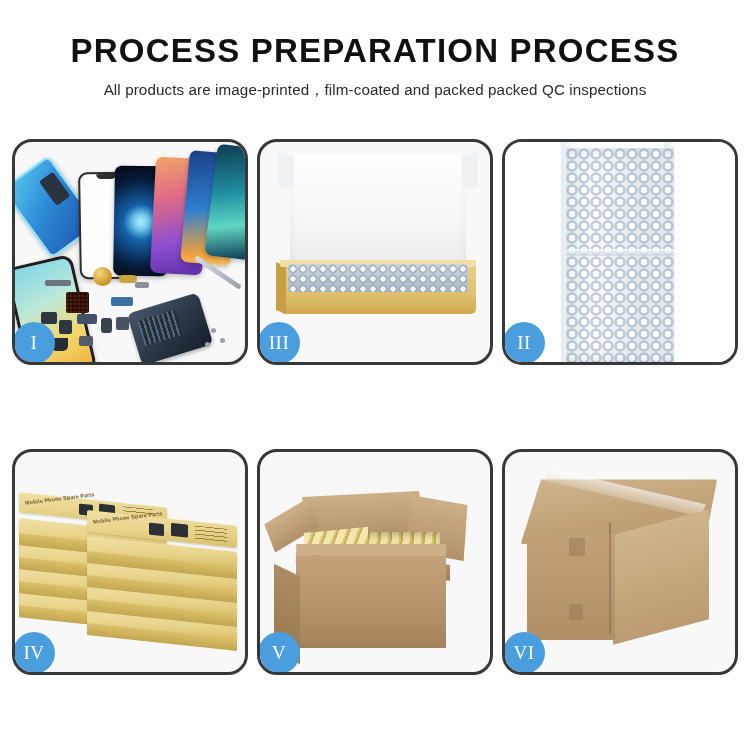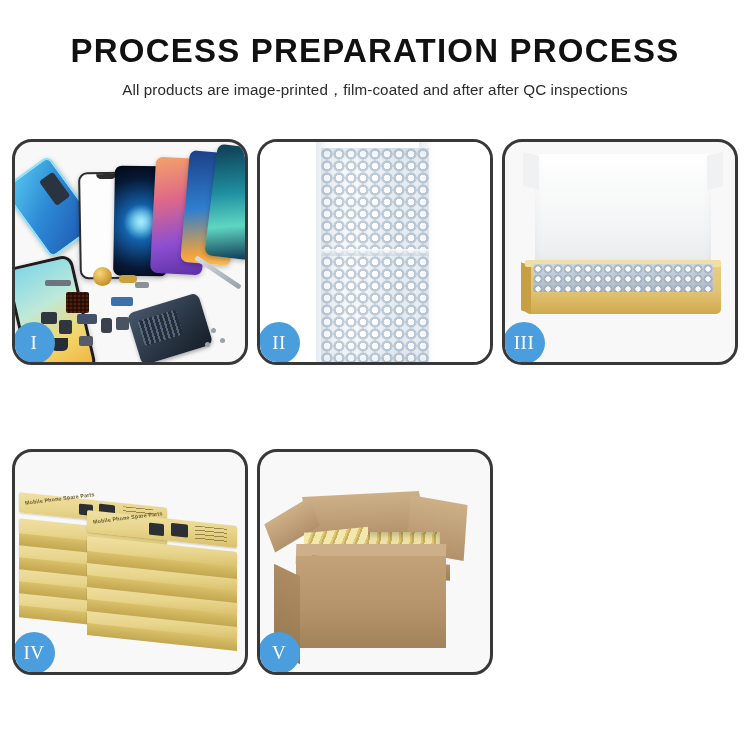--- a/index.html
+++ b/index.html
@@ -291,21 +291,21 @@
     position:absolute;left:104px;top:70px;width:2px;height:112px;
     background:rgba(120,95,62,.45);
   }
   .tab{ position:absolute;background:rgba(150,122,86,.55);border-radius:1px; }
 </style>
 </head>
 <body>
 
 <div class="header">
   <div class="title">PROCESS PREPARATION PROCESS</div>
-  <div class="subtitle">All products are image-printed，film-coated and after after QC inspections</div>
+  <div class="subtitle">All products are image-printed，film-coated and packed packed QC inspections</div>
 </div>
 
 <div class="grid">
 
   <div class="panel">
     <div class="scene">
       <div class="ph adh"></div>
       <div class="ph glass"></div>
       <div class="ph dark"></div>
       <div class="ph grad"></div>
@@ -330,37 +330,37 @@
       <div class="tweez"></div>
       <div class="screw" style="left:196px;top:186px"></div>
       <div class="screw" style="left:205px;top:196px"></div>
       <div class="screw" style="left:190px;top:200px"></div>
     </div>
     <div class="badge">I</div>
   </div>
 
   <div class="panel">
     <div class="scene">
-      <div class="wrapbg"></div>
-      <div class="wrapedge" style="left:56px"></div>
-      <div class="wrapedge" style="right:56px"></div>
-      <div class="bubblestrip"></div>
-    </div>
-    <div class="badge">II</div>
-  </div>
-
-  <div class="panel">
-    <div class="scene">
       <div class="lid3"></div>
       <div class="tray3"></div>
       <div class="tray3side"></div>
       <div class="tray3lip"></div>
       <div class="tray3inner"></div>
     </div>
     <div class="badge">III</div>
+  </div>
+
+  <div class="panel">
+    <div class="scene">
+      <div class="wrapbg"></div>
+      <div class="wrapedge" style="left:56px"></div>
+      <div class="wrapedge" style="right:56px"></div>
+      <div class="bubblestrip"></div>
+    </div>
+    <div class="badge">II</div>
   </div>
 
   <div class="panel">
     <div class="scene">
       <div class="stack">
         <div class="ybox" style="left:0;top:128px;width:148px;height:16px;transform:skewY(6deg);">
             <i class="side"></i>
           </div>
         <div class="ybox" style="left:0;top:104px;width:148px;height:16px;transform:skewY(6deg);">
             <i class="side"></i>
@@ -409,14 +409,26 @@
       <div class="c5goods"></div>
       <div class="c5goods2"></div>
       <div class="c5top"></div>
       <div class="c5frontflap"></div>
       <div class="c5body"></div>
       <div class="c5left"></div>
     </div>
     <div class="badge">V</div>
   </div>
 
+  <div class="panel">
+    <div class="scene">
+      <div class="c6top"></div>
+      <div class="tape"></div>
+      <div class="c6right"></div>
+      <div class="c6front"></div>
+      <div class="c6seam"></div>
+      <div class="tab" style="left:64px;top:86px;width:16px;height:18px;"></div>
+      <div class="tab" style="left:64px;top:152px;width:14px;height:16px;"></div>
+    </div>
+    <div class="badge">VI</div>
+  </div>
 
 </div>
 
 </body></html>

